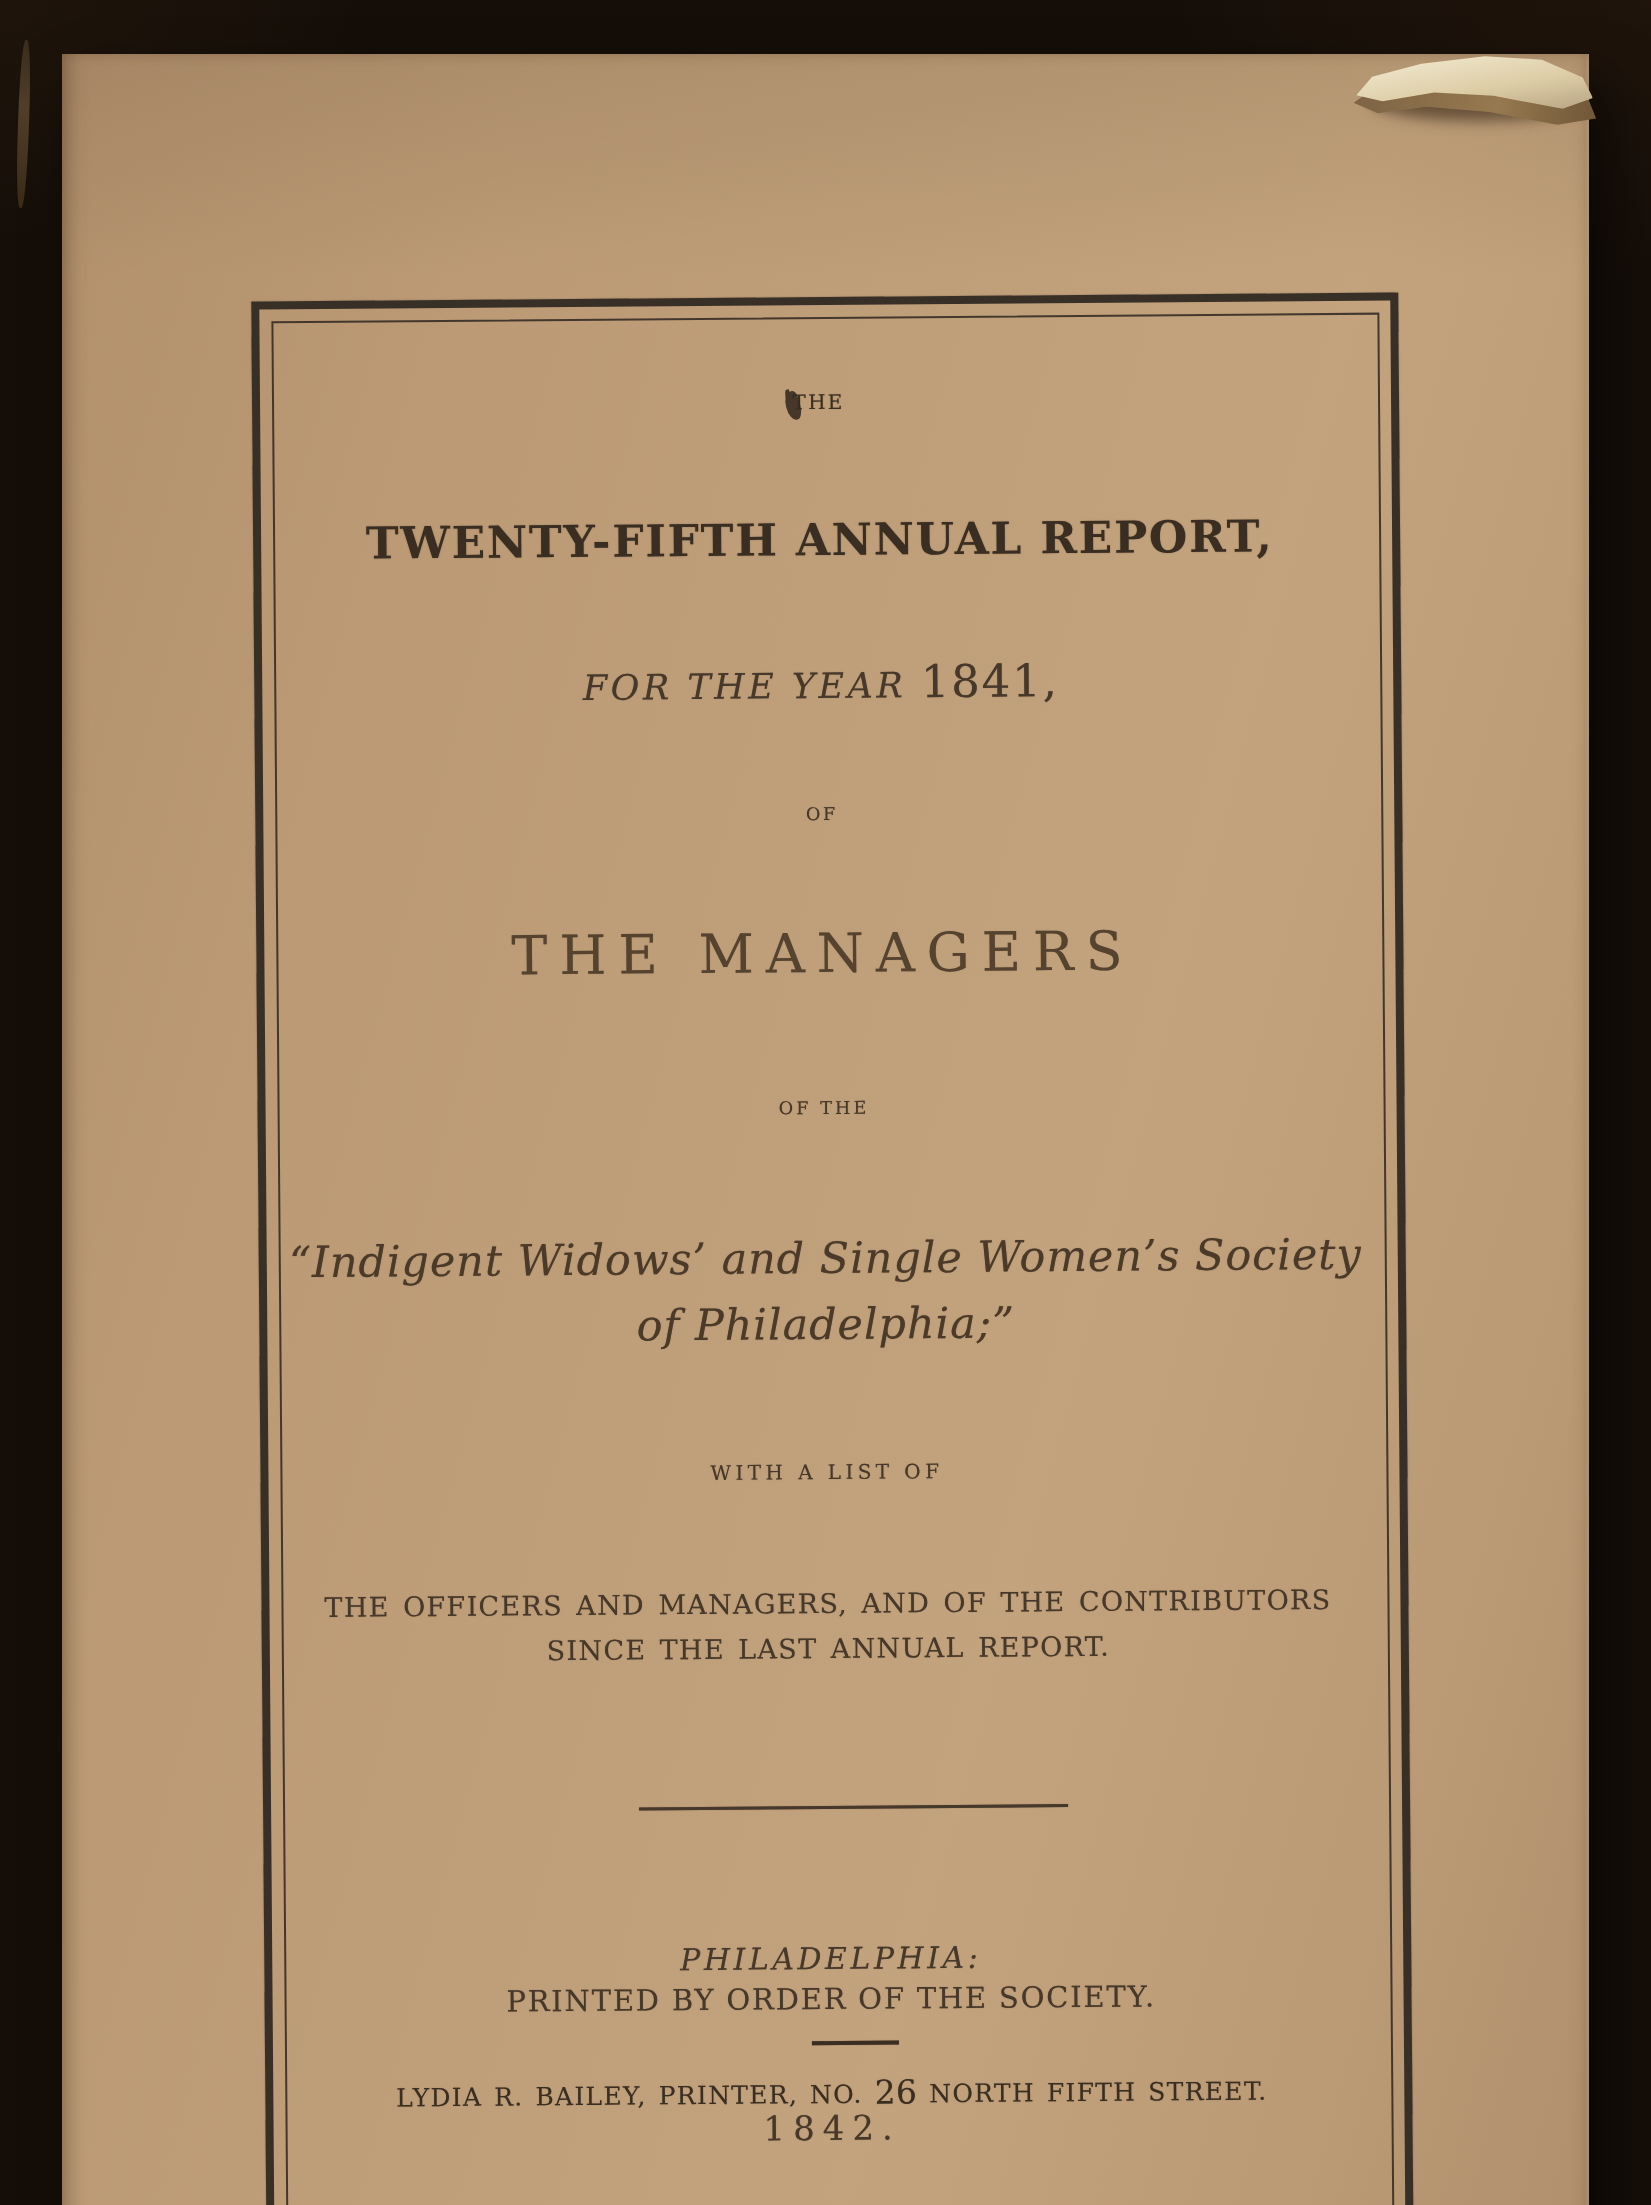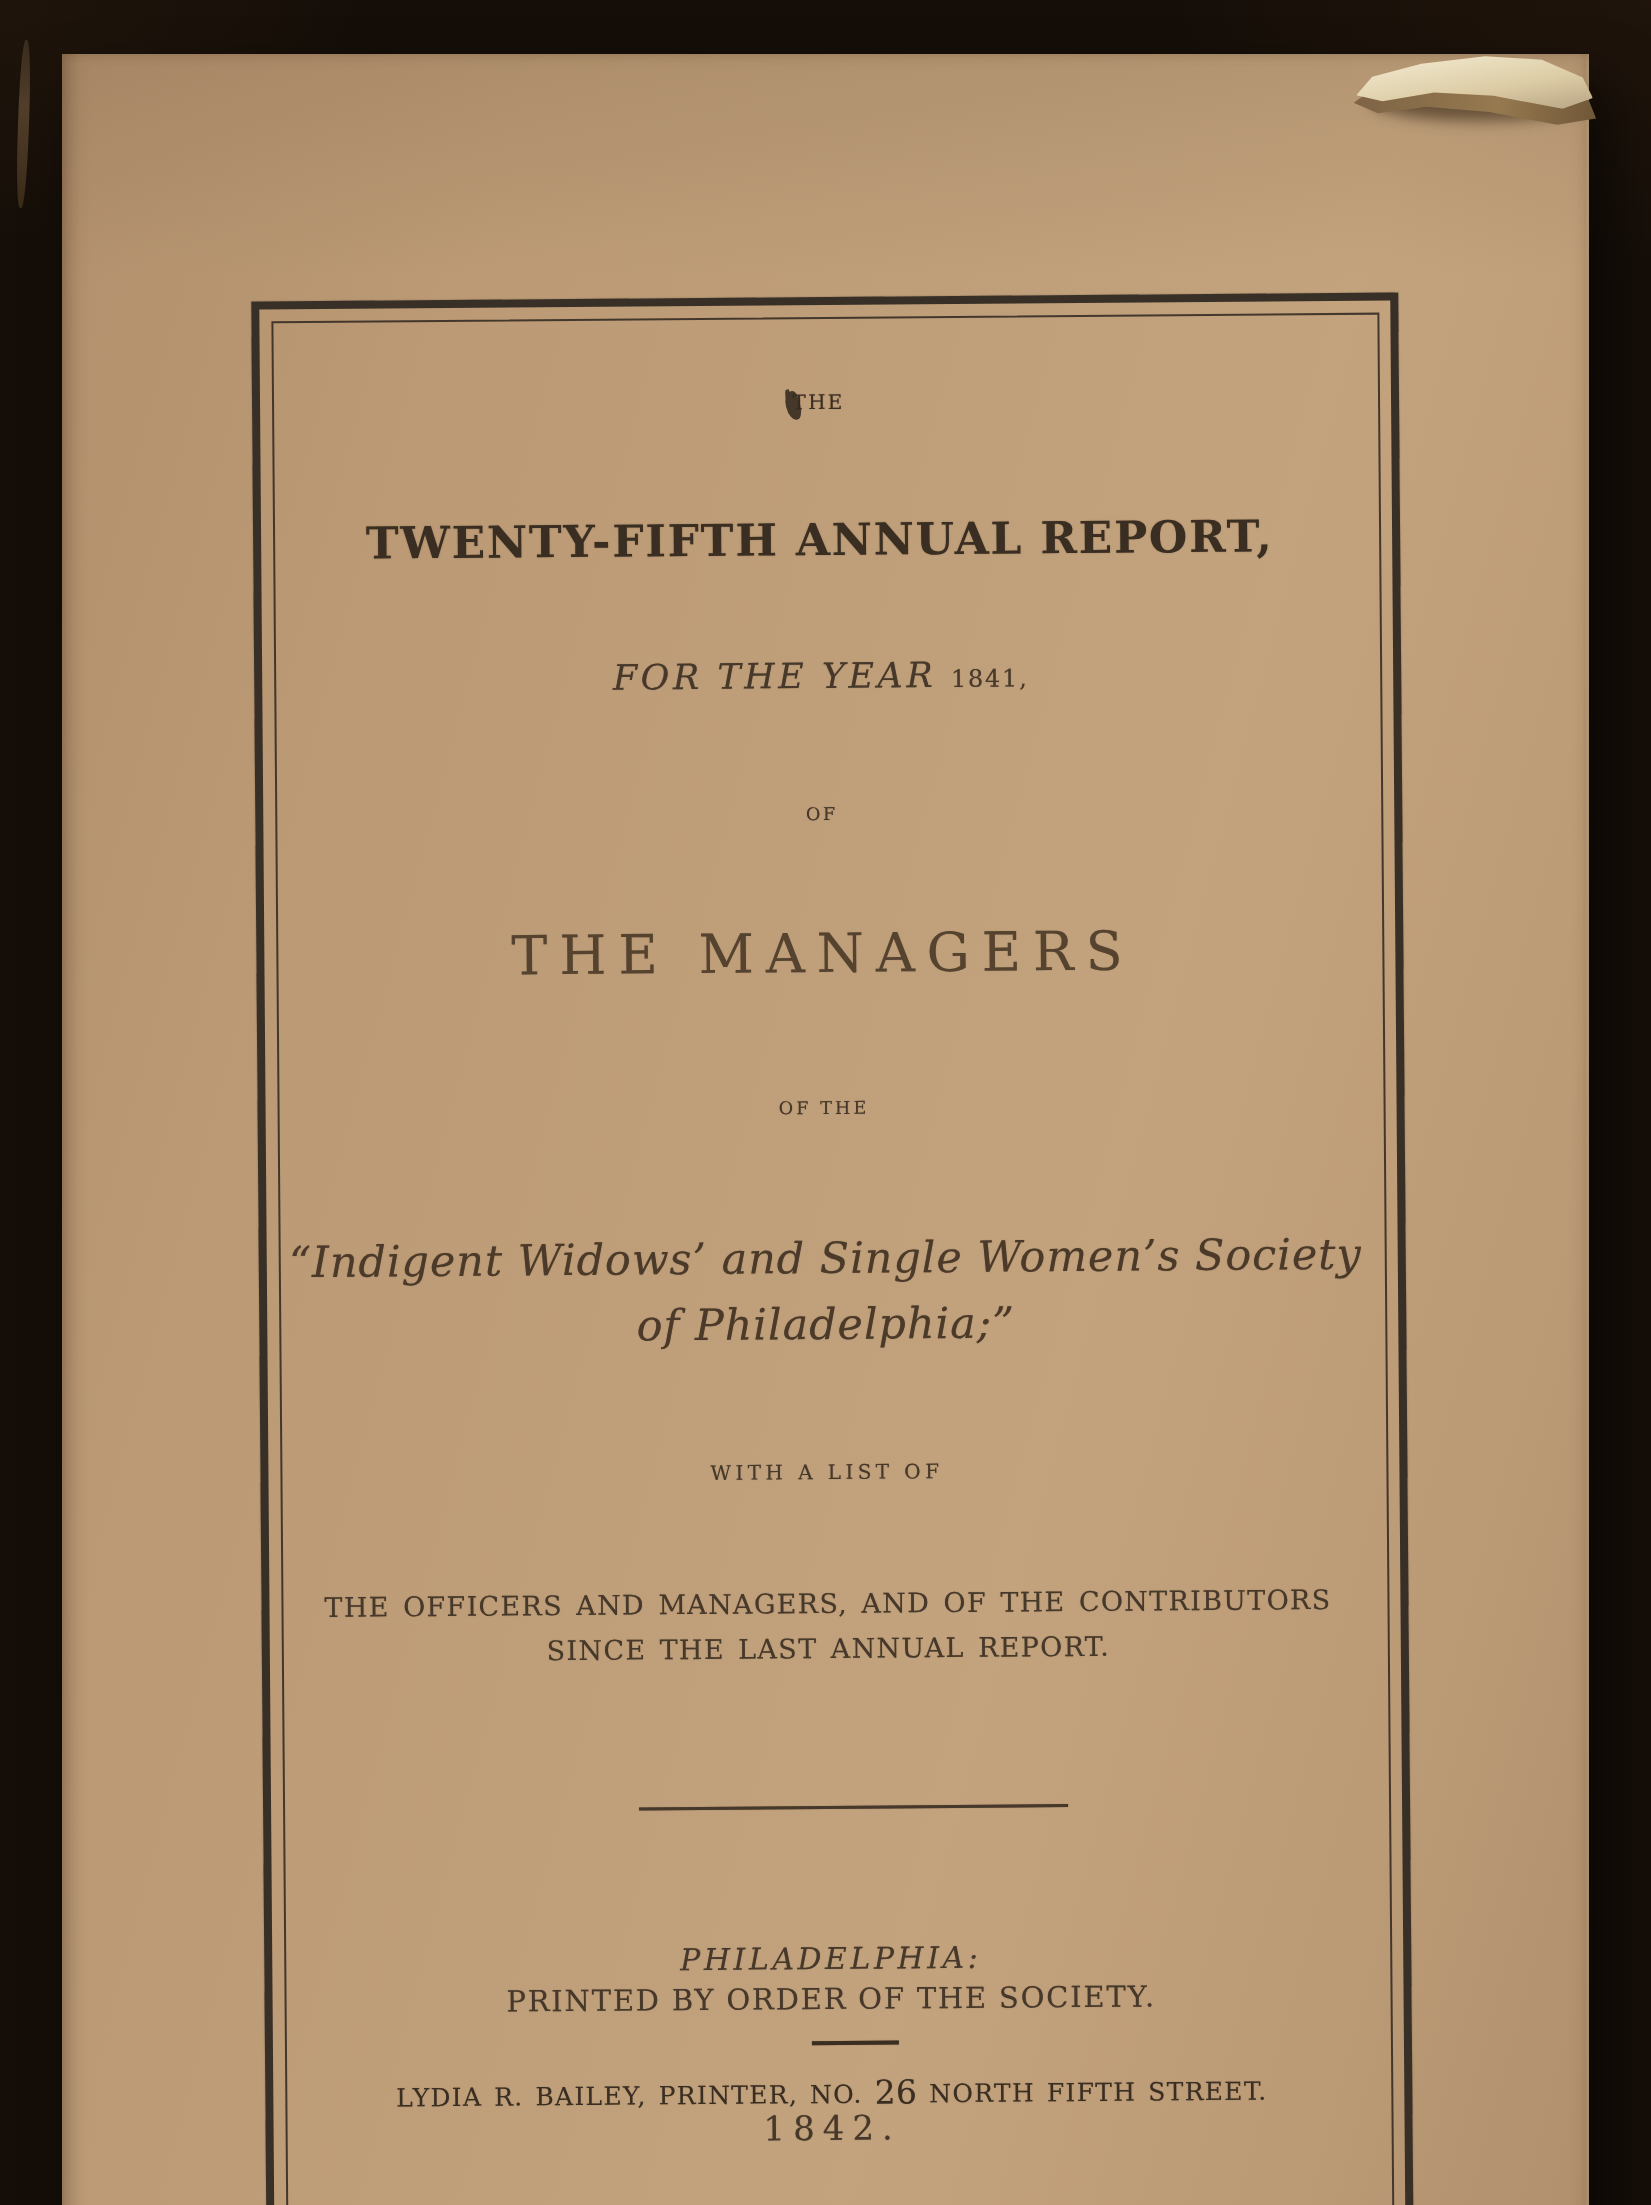--- a/index.html
+++ b/index.html
@@ -84,21 +84,21 @@
     transform: rotate(-14deg);
     opacity: 0.88;
     box-shadow: -2.6px -7px 0 -4.4px #352a1f;
   }
   .report-title {
     top: 460px; font-size: 44px; font-weight: 700;
     letter-spacing: 1.8px; color: var(--ink-strong);
     text-shadow: 0 0 1.3px rgba(50,38,24,0.45);
   }
   .year-line { top: 602px; font-size: 35px; font-style: italic; letter-spacing: 3.5px; }
-  .year-line .yr { font-style: normal; font-size: 24px; letter-spacing: 1.8px; text-align: center; }
+  .year-line .yr { font-style: normal; font-size: 45px; letter-spacing: 1.8px; text-align: center; }
   .of-label { top: 750px; font-size: 17.6px; letter-spacing: 2.6px; }
   .managers-title {
     top: 868px; font-size: 54px; font-weight: 400;
     letter-spacing: 0.22em; color: var(--ink-faded);
     text-shadow: 0 0 0.9px rgba(70,55,36,0.4);
   }
   .of-the-label { top: 1044px; font-size: 17.6px; letter-spacing: 3.1px; }
   .society-name {
     top: 1171px; font-size: 43px; font-style: italic;
     line-height: 66px; letter-spacing: 0.9px; color: #4b3a29;

